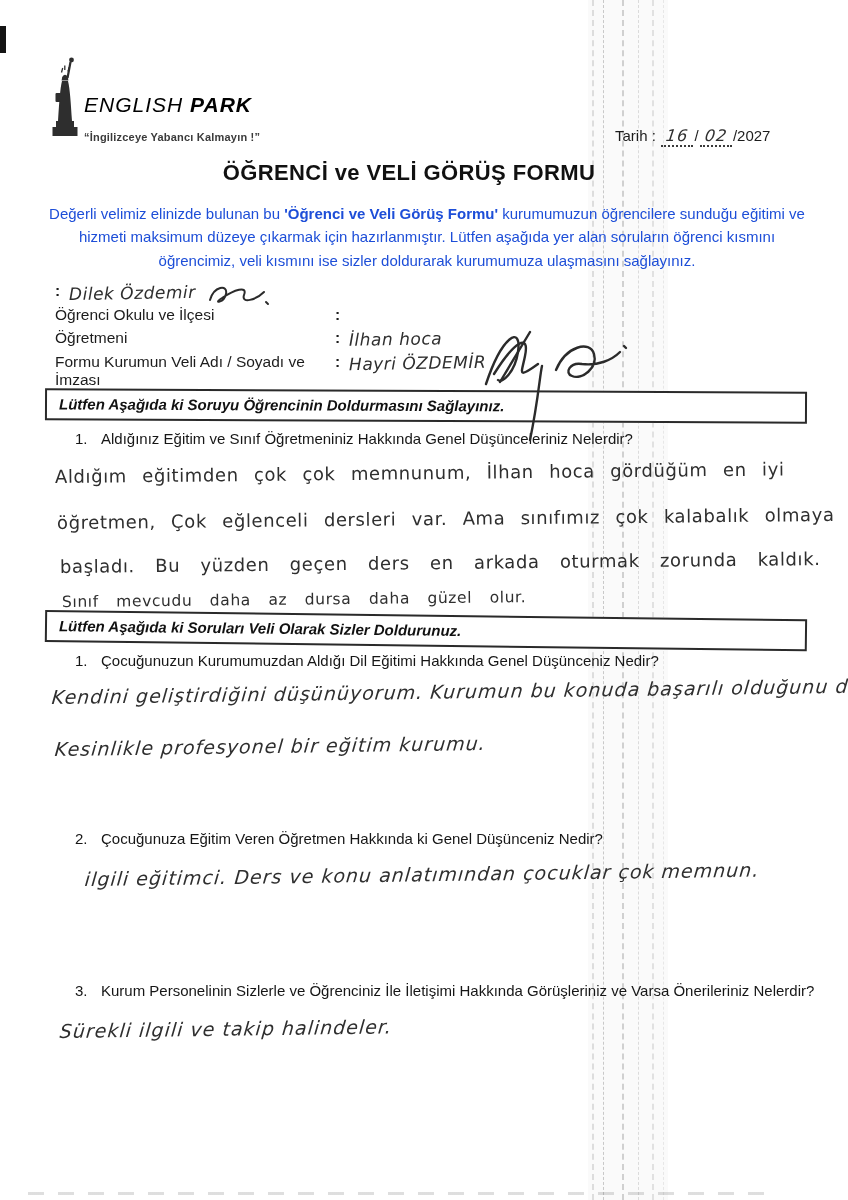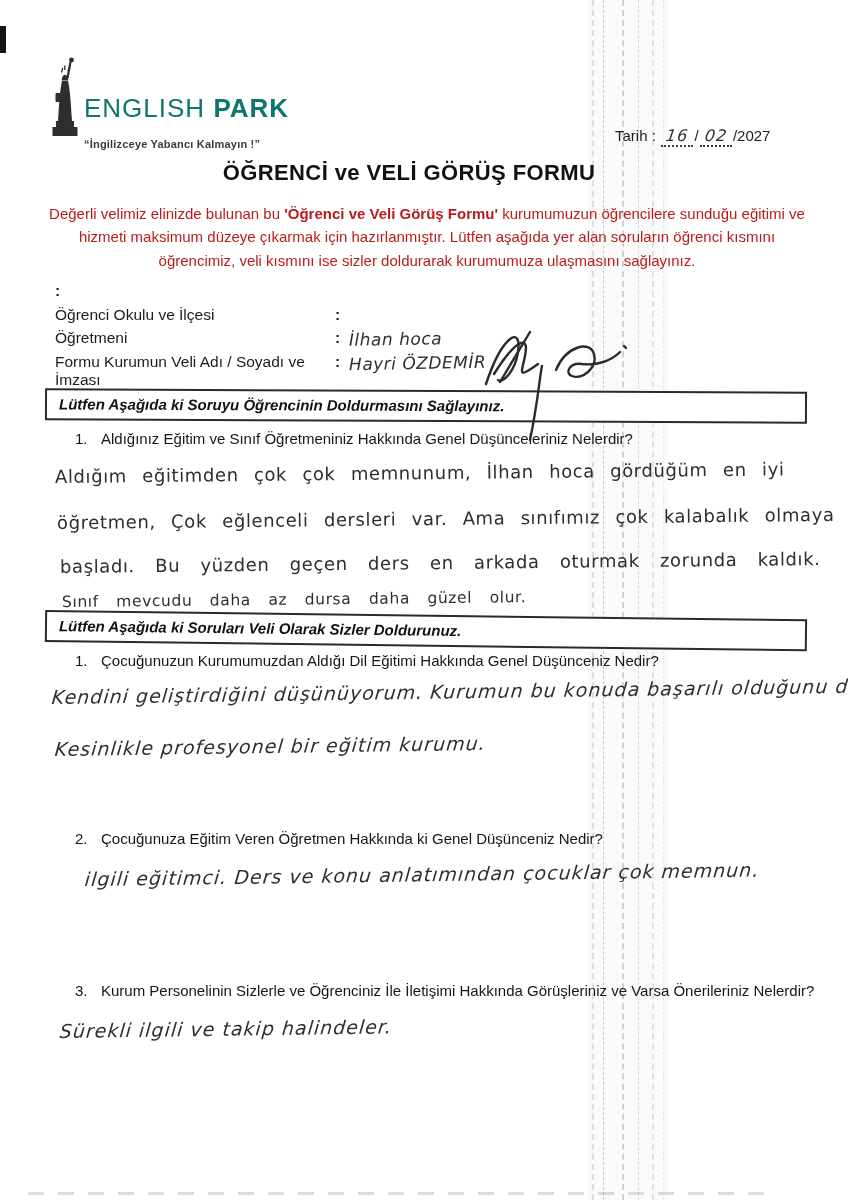--- a/index.html
+++ b/index.html
@@ -26,36 +26,36 @@
   .corner-mark { position:absolute; left:0; top:26px; width:6px; height:27px; background:#141414; }
   .bottom-smudge {
     position:absolute; left:28px; right:70px; bottom:5px; height:3px; opacity:.45;
     background:repeating-linear-gradient(90deg, rgba(110,110,110,.5) 0 16px, transparent 16px 30px);
   }
 
   
   .logo { position:absolute; left:50px; top:55px; display:flex; align-items:flex-start; }
   .statue { width:30px; height:88px; margin-right:4px; }
   .logo-textblock { margin-top:38px; }
-  .logo-name { font-size:26px; letter-spacing:1px; color:#0f766e; white-space:nowrap; }
+  .logo-name { font-size:21px; letter-spacing:1px; color:#000000; white-space:nowrap;font-style:italic; }
   .logo-name .w1 { font-weight:400; }
   .logo-name .w2 { font-weight:700; }
   .logo-slogan { font-size:11px; font-weight:700; color:#3a3a3a; margin-top:14px; letter-spacing:.2px; }
 
   
   .dateline { position:absolute; left:615px; top:126px; font-size:15px; white-space:nowrap; }
   .dateline .lbl { font-weight:400; }
   .dotline { display:inline-block; border-bottom:2px dotted #3a3a3a; padding:0 5px; margin:0 1px; }
   .hw-digit { font-style:italic; font-size:16px; color:#2b2b2b; letter-spacing:1px; transform:skewX(-8deg); display:inline-block; }
 
   
   .title { position:absolute; left:0; right:30px; top:160px; text-align:center;
            font-size:22px; font-weight:700; letter-spacing:.4px; color:#111; }
   .intro { position:absolute; left:48px; top:202px; width:758px; font-size:15px;
-           line-height:1.55; text-align:center; color:#b91c1c; }
+           line-height:1.55; text-align:center; color:#1d4ed8; }
   .intro b { font-weight:700; }
 
   
   .fields { position:absolute; left:55px; top:282px; width:740px; }
   .frow { display:flex; align-items:flex-start; height:23.5px; font-size:15.5px; }
   .flabel { width:280px; flex:none; }
   .fcolon { width:14px; flex:none; font-weight:700; }
   .fvalue { position:relative; white-space:nowrap; }
 
   
@@ -140,20 +140,27 @@
 
   <div class="title">ÖĞRENCİ ve VELİ GÖRÜŞ FORMU</div>
 
   <div class="intro">
     <span>Değerli velimiz elinizde bulunan bu </span><b>'Öğrenci ve Veli Görüş Formu'</b><span> kurumumuzun öğrencilere sunduğu eğitimi ve hizmeti maksimum düzeye çıkarmak için hazırlanmıştır. Lütfen aşağıda yer alan soruların öğrenci kısmını öğrencimiz, veli kısmını ise sizler doldurarak kurumumuza ulaşmasını sağlayınız.</span>
   </div>
 
   <div class="fields">
     <div class="frow">
       <span class="fcolon">:</span>
+      <span class="fvalue">
+        <span class="hw">Dilek Özdemir</span>
+        <svg class="scribble-small" width="66" height="26" viewBox="0 0 66 26" fill="none" stroke="#2b2b2b" stroke-width="2" stroke-linecap="round">
+          <path d="M4,18 C8,4 22,2 20,12 C18,21 6,22 16,16 C28,8 42,3 38,13 C35,22 50,18 58,10"></path>
+          <path d="M60,20 l2,2"></path>
+        </svg>
+      </span>
     </div>
     <div class="frow">
       <span class="flabel">Öğrenci Okulu ve İlçesi</span>
       <span class="fcolon">:</span>
     </div>
     <div class="frow">
       <span class="flabel">Öğretmeni</span>
       <span class="fcolon">:</span>
       <span class="fvalue">
         <span class="hw">İlhan hoca</span>

